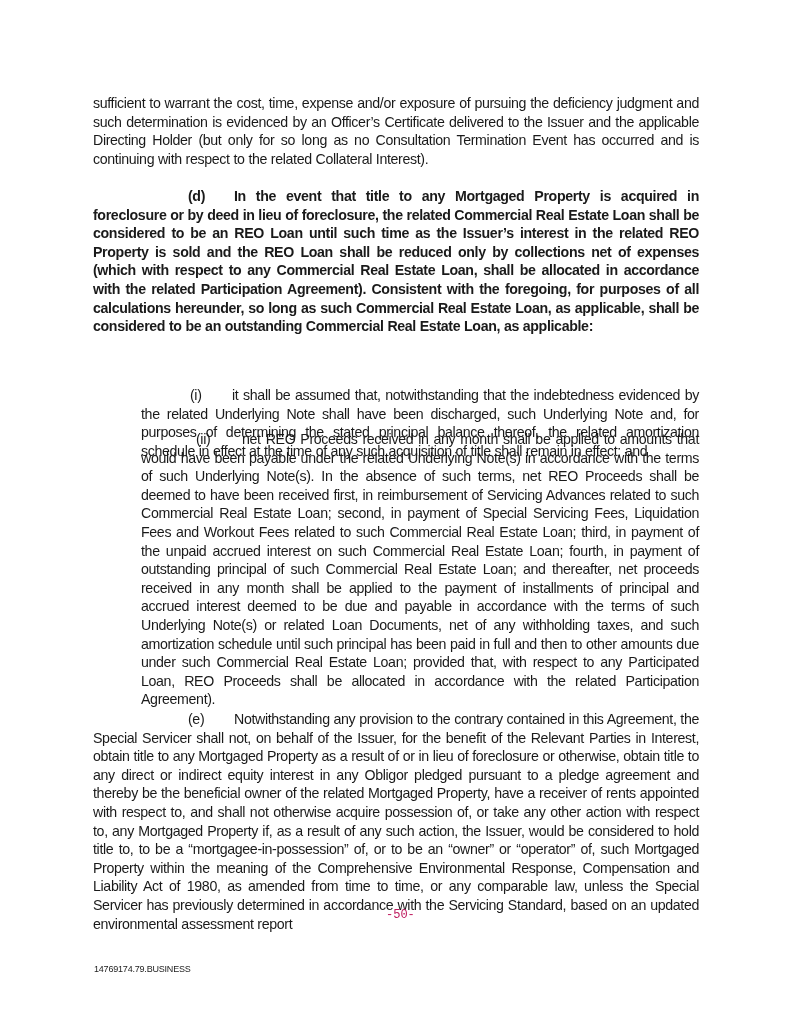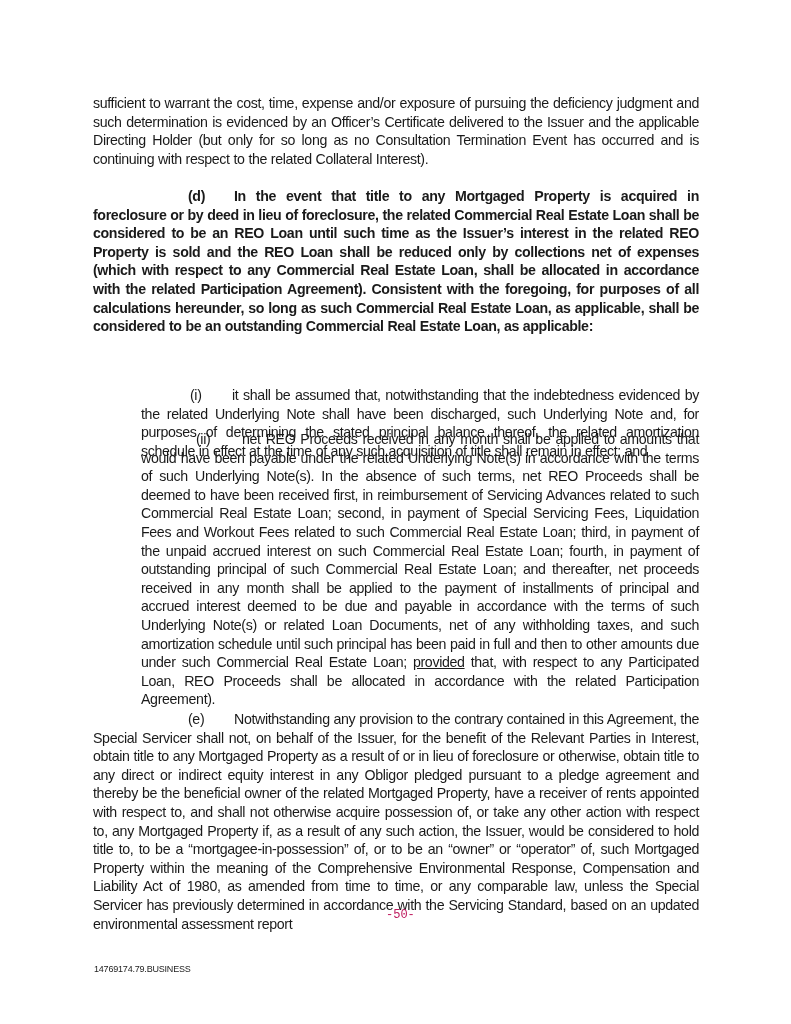--- a/index.html
+++ b/index.html
@@ -16,21 +16,21 @@
     letter-spacing: -0.35px;
     word-spacing: 0.2px;
   }
   .main { left: 93px; width: 606px; }
   .sub  { left: 141px; width: 558px; }
   .label { display: inline-block; }
   .lbl-d { margin-left: 95px; width: 46px; }
   .lbl-e { margin-left: 95px; width: 46px; }
   .lbl-i { margin-left: 49px; width: 42px; }
   .lbl-ii { margin-left: 55px; width: 46px; }
-  .u { text-decoration: underline; }
+  .u { }
   .footer-id {
     position: absolute; left: 94px; top: 964px;
     font-family: "Liberation Sans", sans-serif; font-size: 9px; color: #222; letter-spacing: -0.2px;
   }
   .footer-page {
     position: absolute; left: 386px; top: 908px;
     font-family: Liberation Mono, monospace; font-size: 12px; color: #be185d;
   }
 </style>
 </head>

